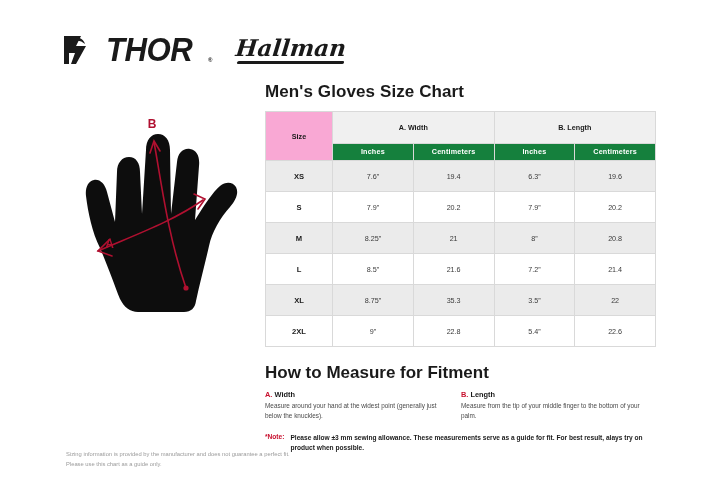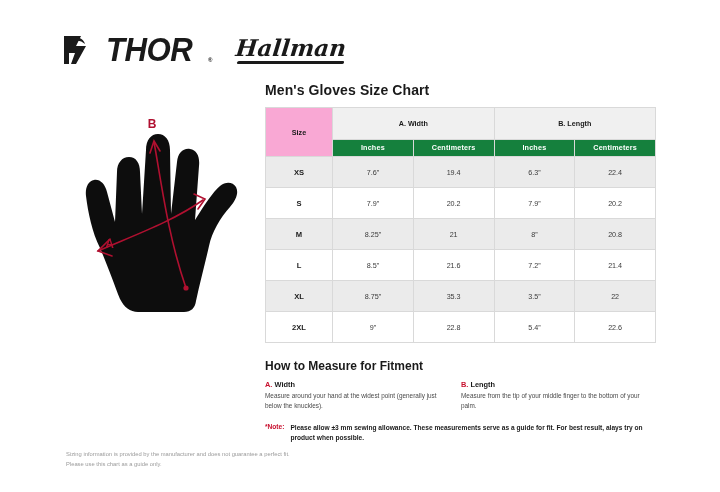--- a/index.html
+++ b/index.html
@@ -88,21 +88,21 @@
   .hand-figure svg { display: block; }
 
   
   .content {
     position: absolute;
     left: 265px;
     top: 82px;
     width: 392px;
   }
   .section-title {
-    font-size: 14px;
+    font-size: 17px;
     font-weight: bold;
     color: #1a1a1a;
     margin: 0 0 9px 0;
     letter-spacing: 0.1px;
   }
 
   
   table.size-table {
     border-collapse: collapse;
     width: 391px;
@@ -151,21 +151,21 @@
   tbody td.size-cell {
     font-weight: bold;
     color: #1a1a1a;
     font-size: 7.6px;
   }
   tr.shaded td { background: #ebebeb; }
   tr.plain td { background: #ffffff; }
 
   
   .how-title {
-    font-size: 12px;
+    font-size: 17px;
     font-weight: bold;
     color: #1a1a1a;
     margin: 16px 0 7px 0;
   }
   .measure-cols {
     display: flex;
     gap: 0px;
   }
   .measure-col { width: 196px; padding-right: 10px; box-sizing: border-box; }
   .measure-head {
@@ -289,21 +289,21 @@
         <th class="unit-head">Inches</th>
         <th class="unit-head">Centimeters</th>
       </tr>
     </thead>
     <tbody>
       <tr class="shaded">
         <td class="size-cell">XS</td>
         <td>7.6”</td>
         <td>19.4</td>
         <td>6.3”</td>
-        <td>22.4</td>
+        <td>19.6</td>
       </tr>
       <tr class="plain">
         <td class="size-cell">S</td>
         <td>7.9”</td>
         <td>20.2</td>
         <td>7.9”</td>
         <td>20.2</td>
       </tr>
       <tr class="shaded">
         <td class="size-cell">M</td>

